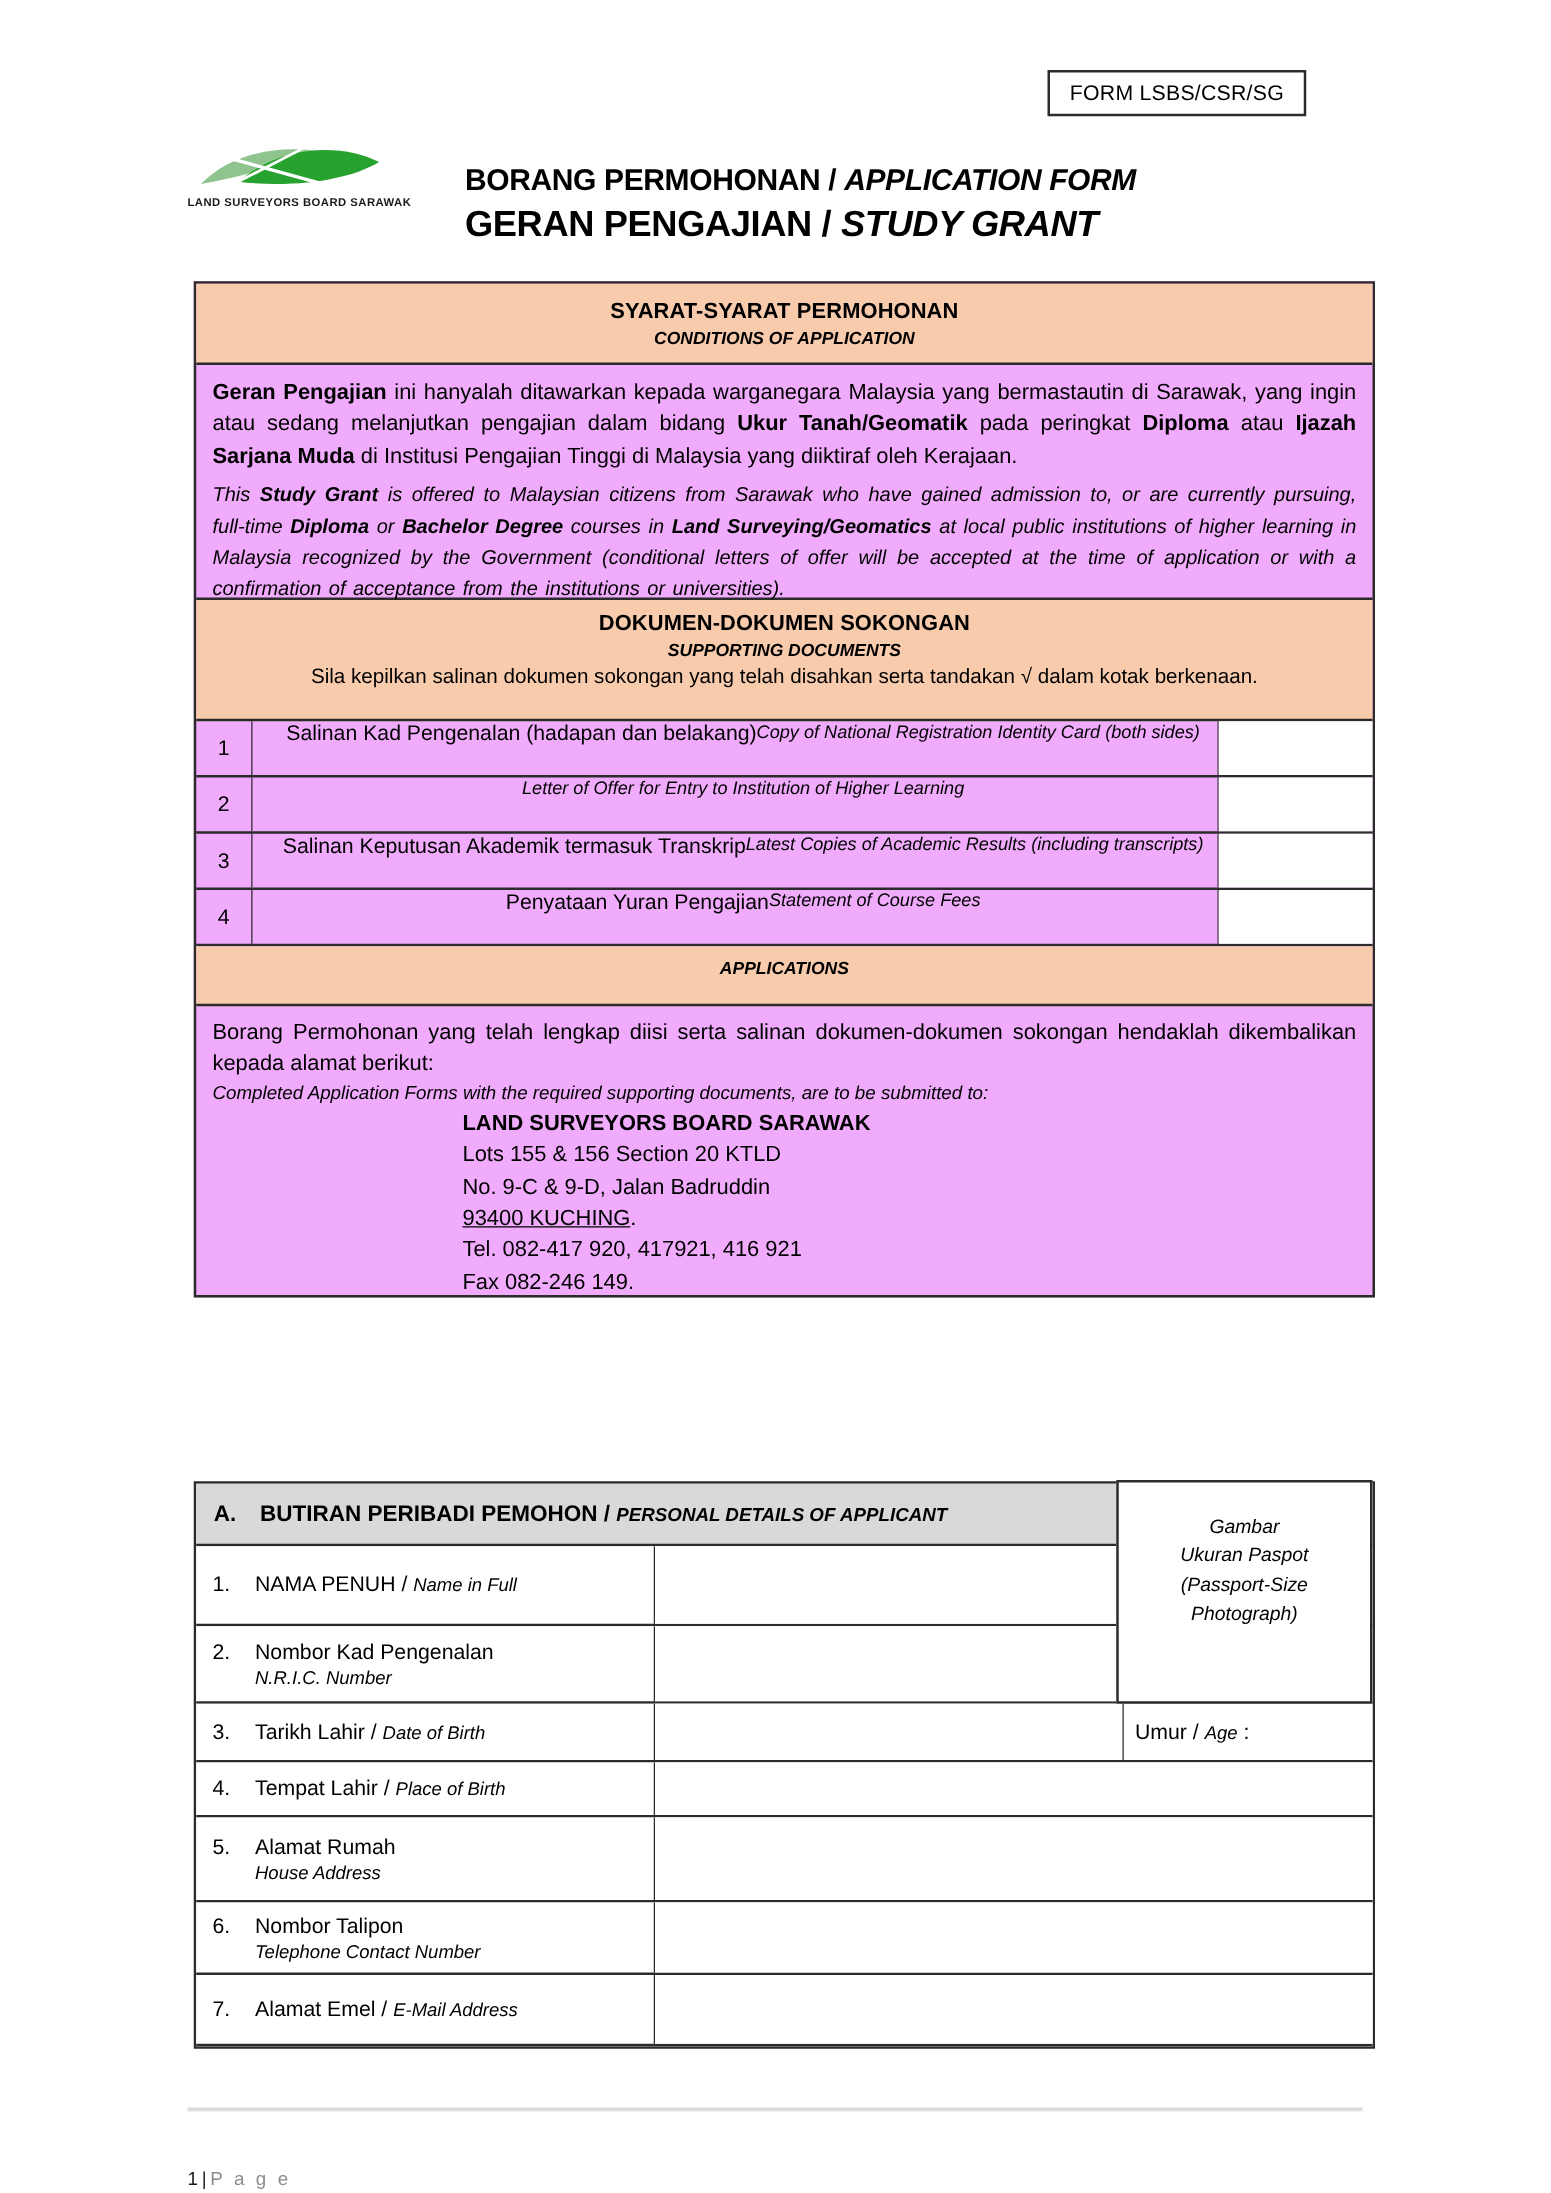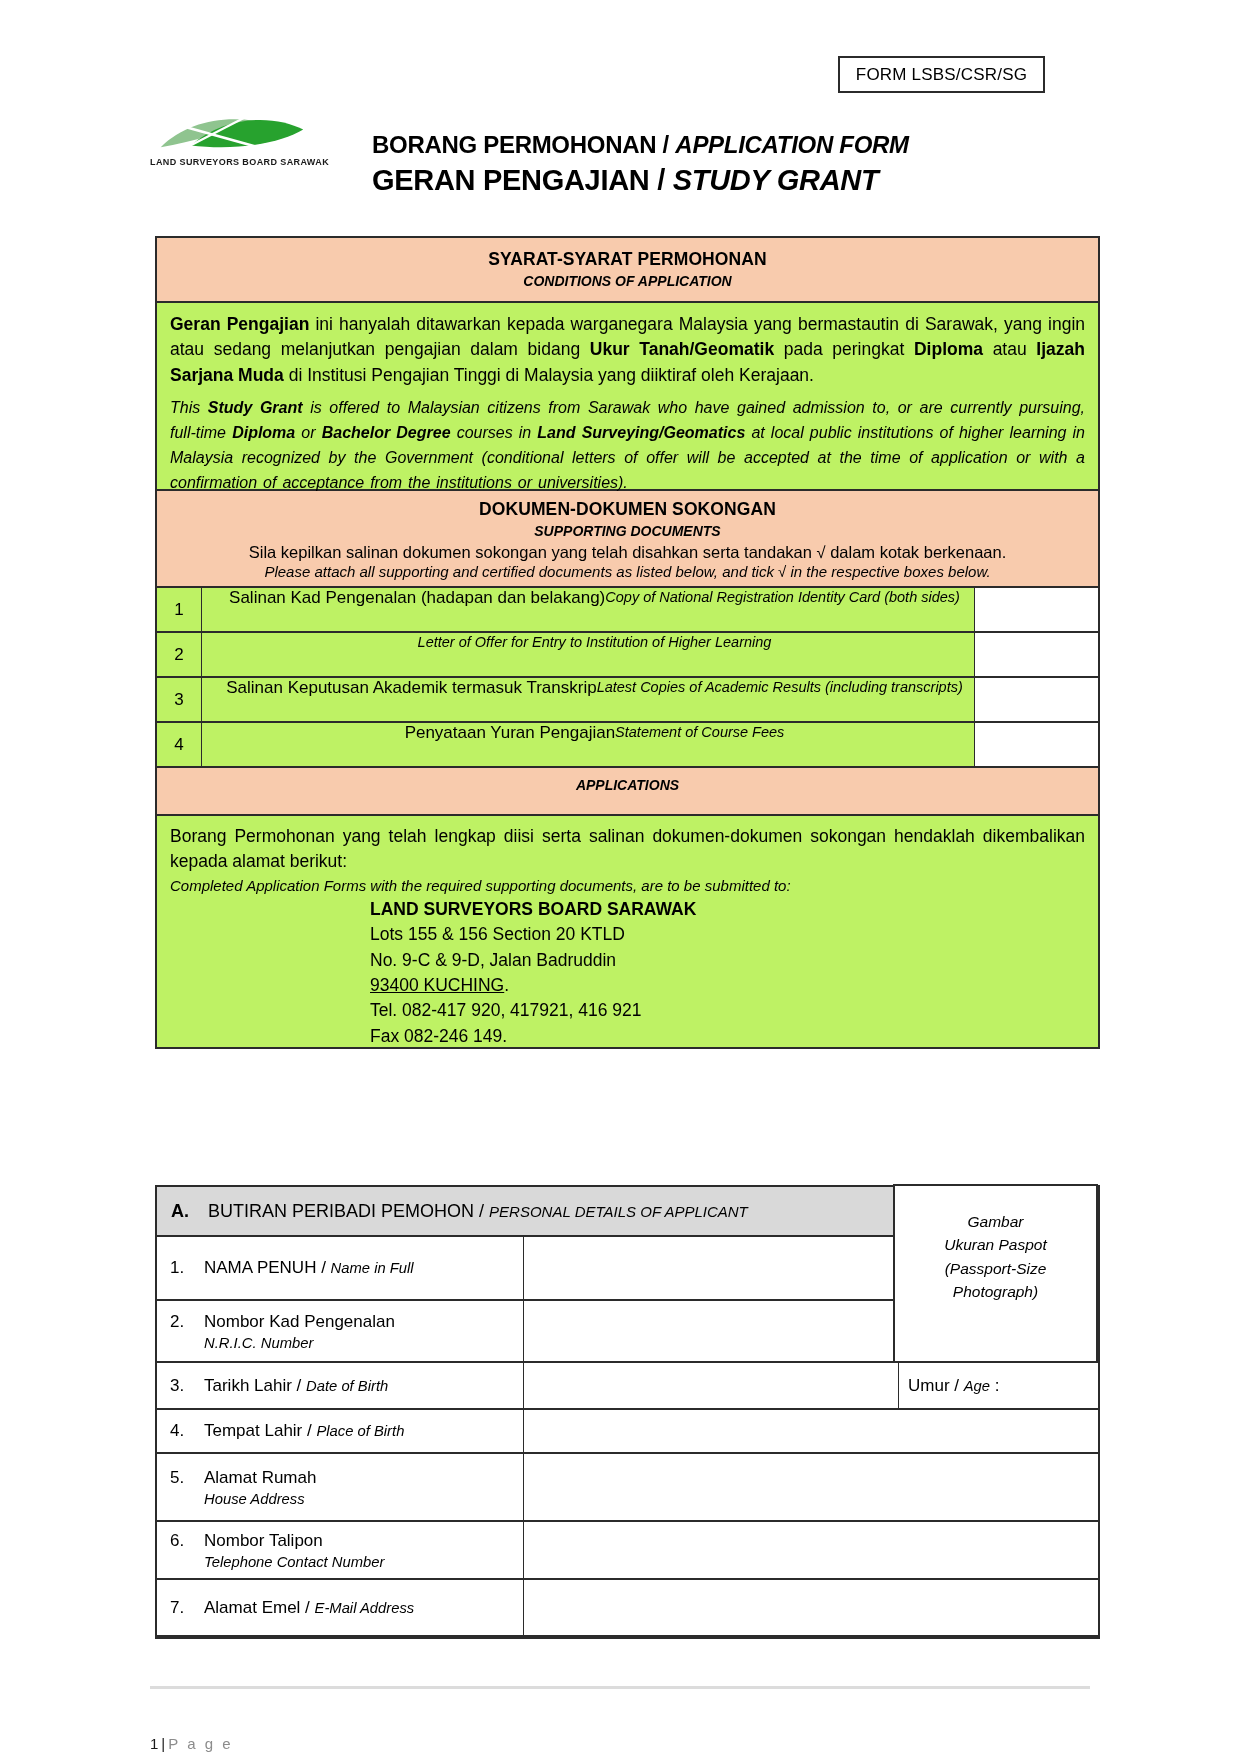--- a/index.html
+++ b/index.html
@@ -23,22 +23,22 @@
   
   .titles { position:absolute; left:372px; top:131px; }
   .title1 { font-size:24px; font-weight:700; letter-spacing:-.3px; }
   .title2 { font-size:29px; font-weight:700; letter-spacing:-.3px; margin-top:5px; }
 
   
   .en { font-style:italic; font-size:.87em; }
 
   
   .main-table {
-    position:absolute; left:155px; top:236px; width:945px;
-    border:2px solid #2b2b2b; box-sizing:border-box; background:#bef264;
+    position:absolute; left:155px; top:225px; width:945px;
+    border:2px solid #2b2b2b; box-sizing:border-box; background:#f0abfc;
   }
   .orange {
     background:var(--header-fill, #F8CBAD);
     border-bottom:2px solid #2b2b2b; text-align:center; box-sizing:border-box;
   }
   .hdr-ms { font-size:17.5px; font-weight:700; letter-spacing:.1px; }
   .hdr-en { font-size:14px; font-weight:700; font-style:italic; margin-top:3px; }
   .hdr1 { height:65px; padding-top:11px; }
 
   .cond-body { height:188px; padding:9px 13px 0; border-bottom:2px solid #2b2b2b; box-sizing:border-box; }
@@ -68,21 +68,21 @@
   .section-a {
     position:absolute; left:155px; top:1185px; width:945px;
     border:2px solid #2b2b2b; box-sizing:border-box; background:#fff;
   }
   .sa-header {
     height:50px; background:var(--section-fill, #D9D9D9);
     display:flex; align-items:center; padding-left:14px;
     border-bottom:2px solid #2b2b2b; box-sizing:border-box;
   }
   .sa-letter { font-weight:700; font-size:18px; width:37px; flex:0 0 37px; }
-  .sa-title { font-weight:400; font-size:18px; }
+  .sa-title { font-weight:700; font-size:18px; }
   .sa-title .en { font-size:15px; }
 
   .sa-row { display:flex; border-bottom:2px solid #2b2b2b; box-sizing:border-box; background:#fff; }
   .sa-row:last-child { border-bottom:none; }
   .sa-label { width:367px; flex:0 0 367px; border-right:1.5px solid #2b2b2b; padding-left:13px; display:flex; align-items:center; box-sizing:border-box; font-size:17px; }
   .sa-num { display:inline-block; width:34px; flex:0 0 34px; }
   .lblwrap { width:100%; }
   .lblwrap .l1 { display:flex; }
   .lblwrap .l2 { margin-left:34px; font-size:14.8px; font-style:italic; margin-top:3px; }
   .sa-value { flex:1; background:#fff; }
@@ -136,21 +136,20 @@
 
     <div class="cond-body">
       <p class="ms-para"><span style="font-weight: 700;">Geran Pengajian</span><span> ini hanyalah ditawarkan kepada warganegara Malaysia yang bermastautin di Sarawak, yang ingin atau sedang melanjutkan pengajian dalam bidang </span><span style="font-weight: 700;">Ukur Tanah/Geomatik</span><span> pada peringkat </span><span style="font-weight: 700;">Diploma</span><span> atau </span><span style="font-weight: 700;">Ijazah Sarjana Muda</span><span> di Institusi Pengajian Tinggi di Malaysia yang diiktiraf oleh Kerajaan.</span></p>
       <p class="en-para"><span>This </span><span style="font-weight: 700;">Study Grant</span><span> is offered to Malaysian citizens from Sarawak who have gained admission to, or are currently pursuing, full-time </span><span style="font-weight: 700;">Diploma</span><span> or </span><span style="font-weight: 700;">Bachelor Degree</span><span> courses in </span><span style="font-weight: 700;">Land Surveying/Geomatics</span><span> at local public institutions of higher learning in Malaysia recognized by the Government (conditional letters of offer will be accepted at the time of application or with a confirmation of acceptance from the institutions or universities).</span></p>
     </div>
 
     <div class="orange docs-hdr">
       <div class="hdr-ms">DOKUMEN-DOKUMEN SOKONGAN</div>
       <div class="hdr-en">SUPPORTING DOCUMENTS</div>
       <div class="instr-ms">Sila kepilkan salinan dokumen sokongan yang telah disahkan serta tandakan √ dalam kotak berkenaan.</div>
-      <div class="instr-en">Please attach all supporting and certified documents as listed below, and tick √ in the respective boxes below.</div>
     </div>
 
     <div class="doc-row">
       <div class="doc-num">1</div>
       <div class="doc-text">
         <div class="doc-ms">Salinan Kad Pengenalan (hadapan dan belakang)</div>
         <div class="doc-en">Copy of National Registration Identity Card (both sides)</div>
       </div>
       <div class="doc-tick"></div>
     </div>

